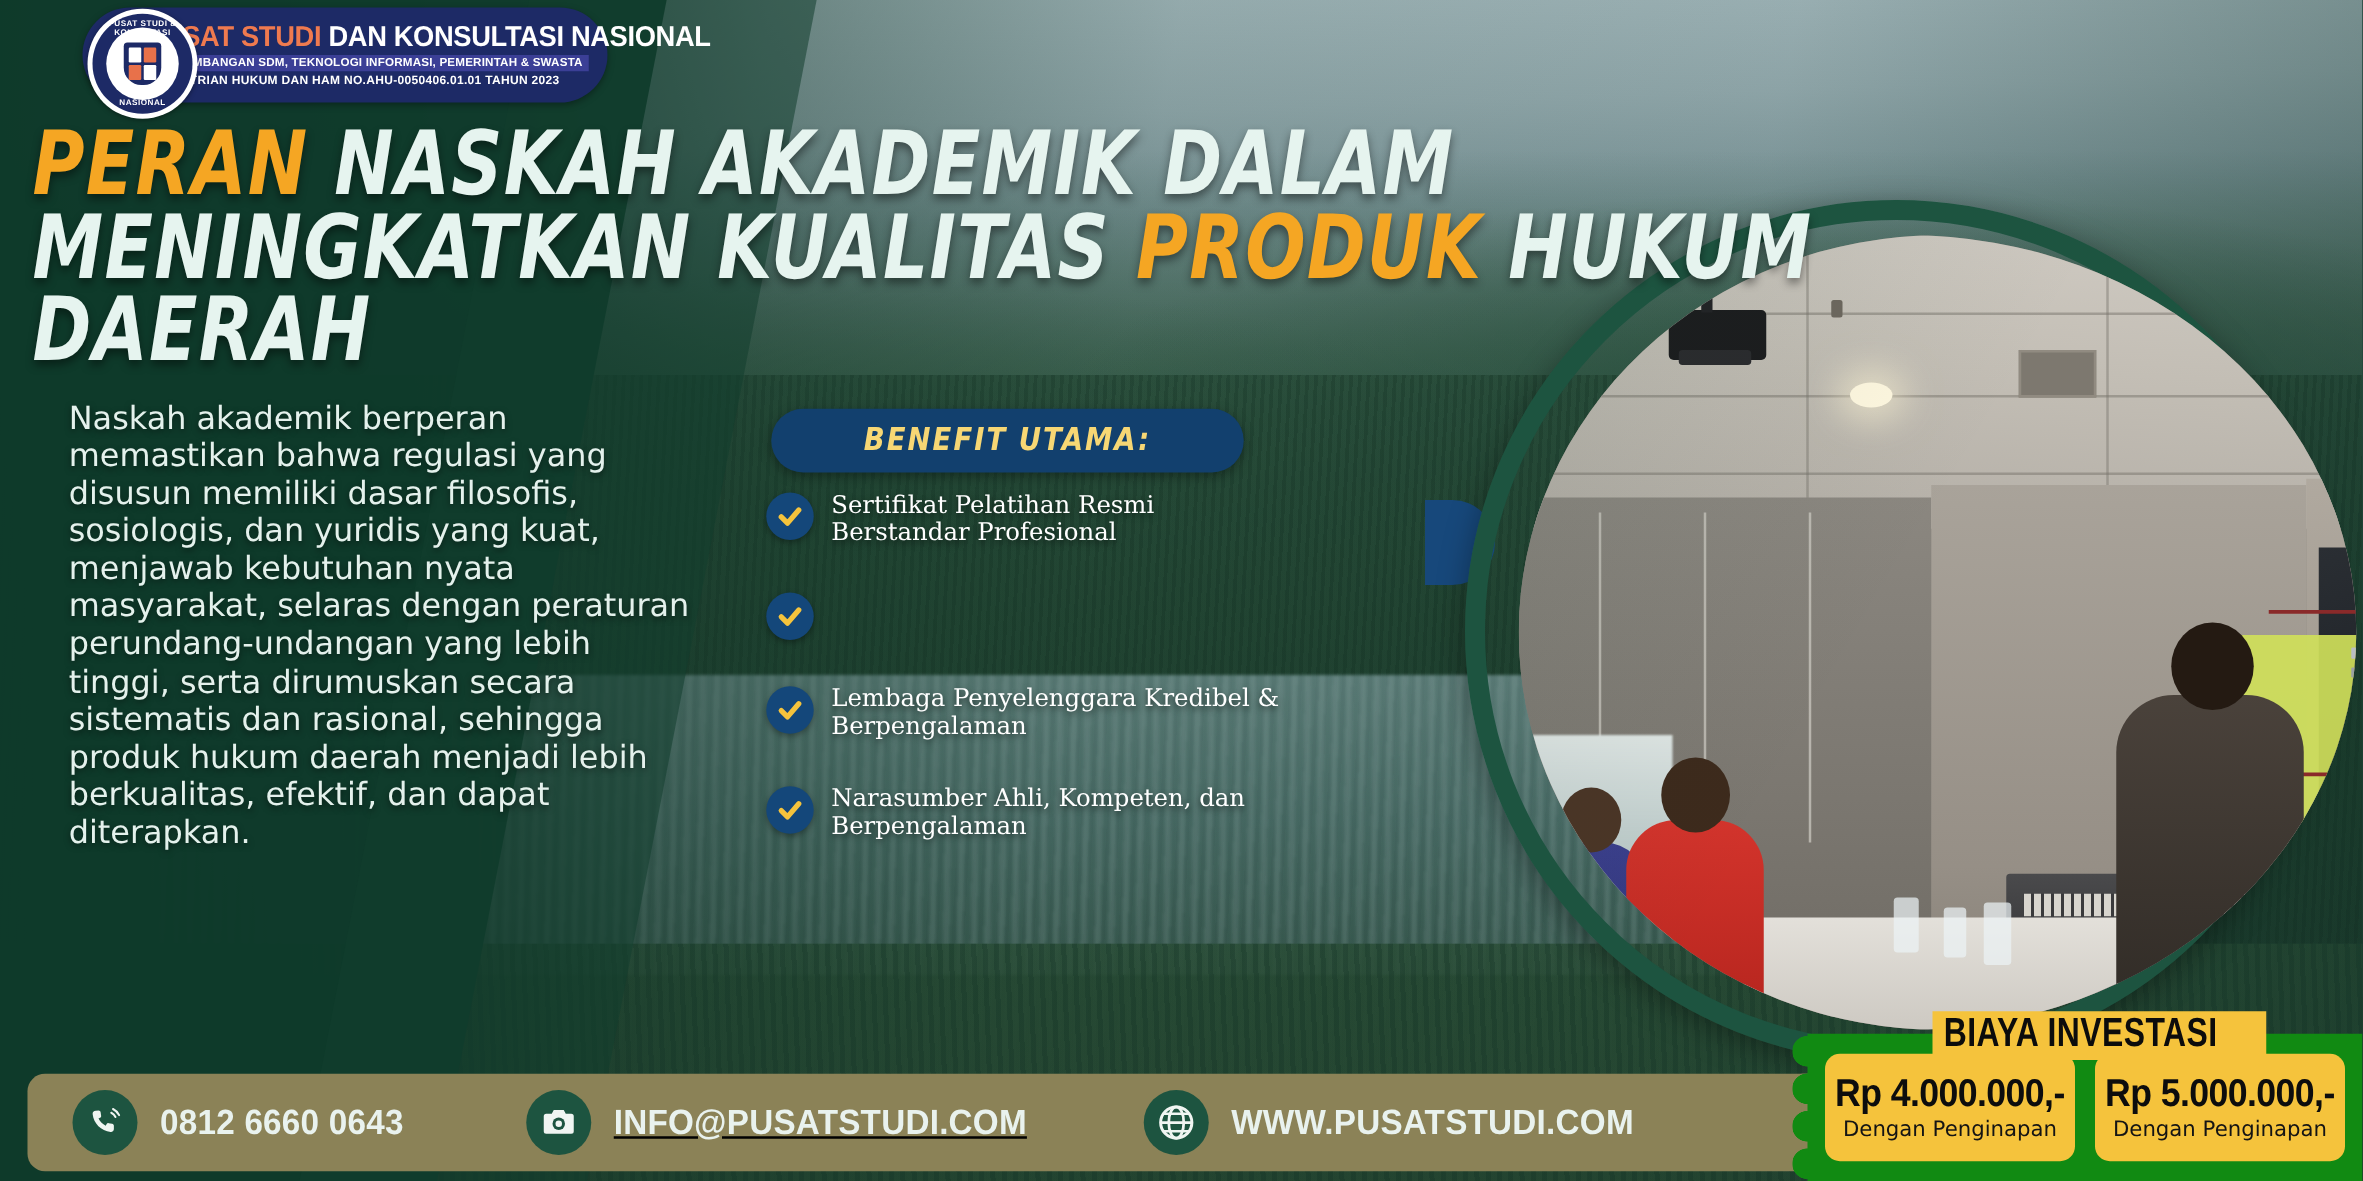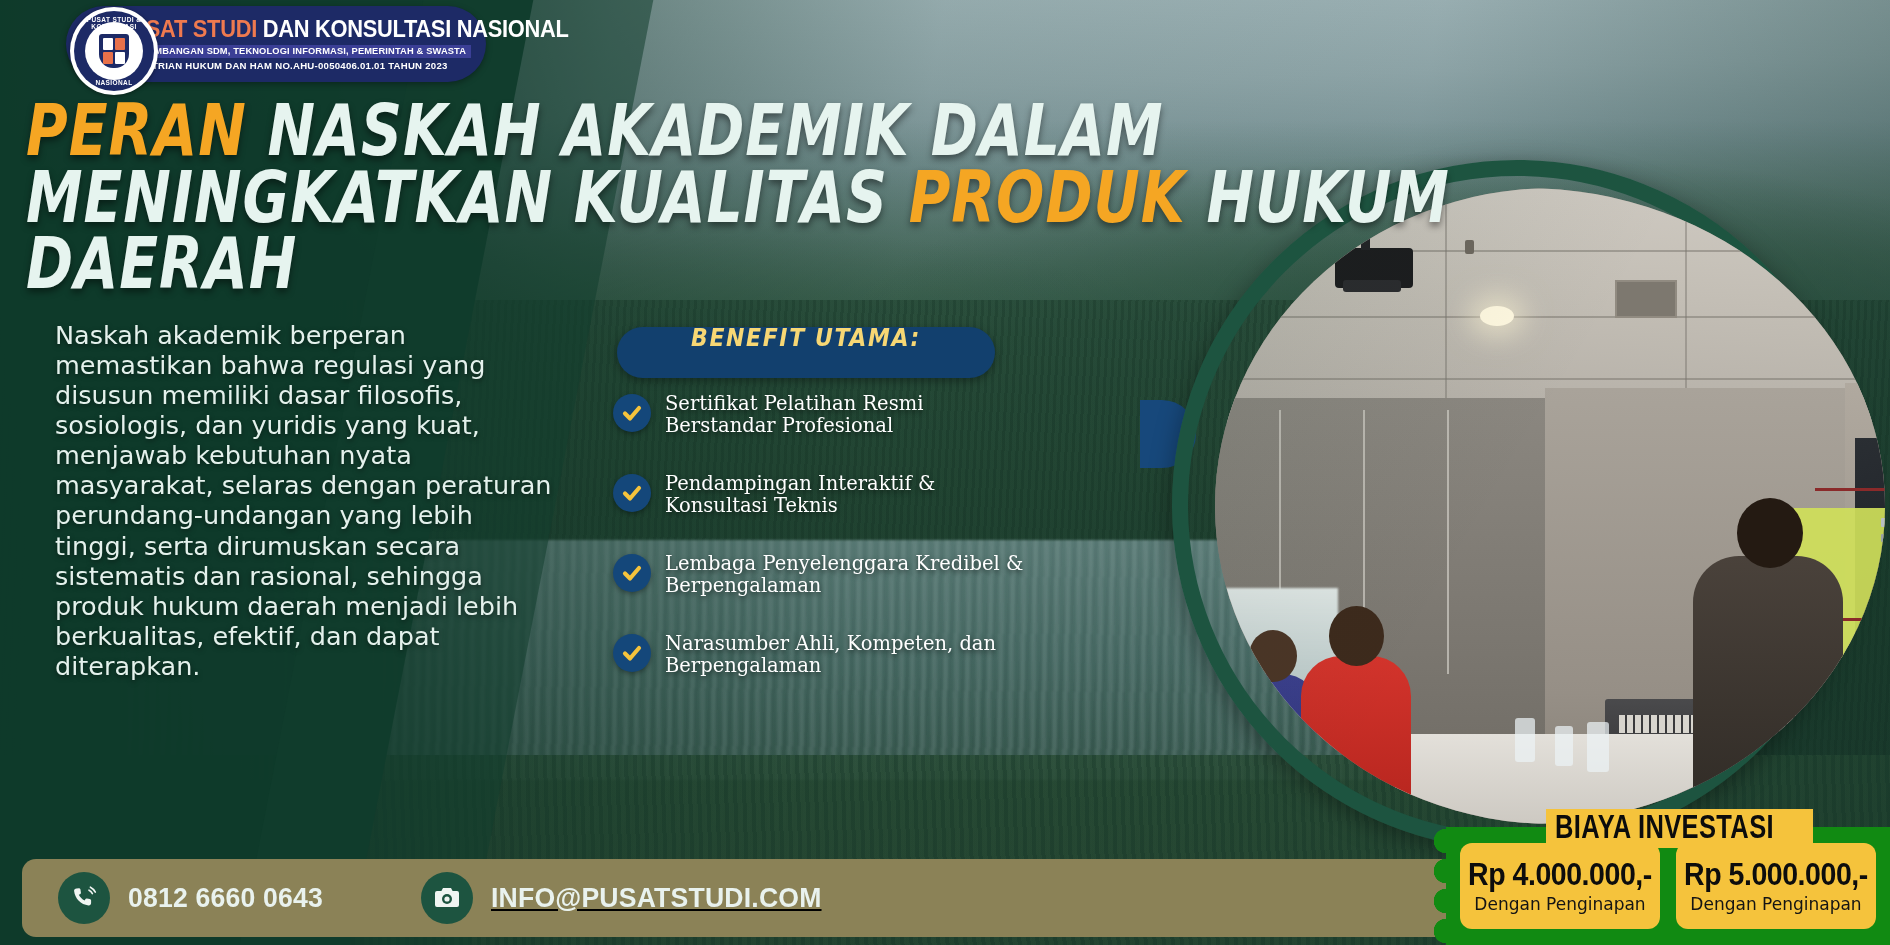--- a/index.html
+++ b/index.html
@@ -140,21 +140,21 @@
     position:absolute; left:55px; top:320px; width:500px; z-index:6;
     color:#e4f1ec; font-size:25.5px; line-height:1.18;
     font-family:"DejaVu Sans", sans-serif;
     text-shadow:0 2px 5px rgba(0,0,0,.5);
   }
 
   
   .benefit-pill {
     position:absolute; left:617px; top:327px; width:378px; height:51px;
     background:#12406e; border-radius:26px; z-index:7;
-    display:flex; justify-content:center;
+    display:flex; align-items:center; justify-content:center;
     box-shadow:0 3px 9px rgba(0,0,0,.35);
   }
   .benefit-pill span {
     font-family:"DejaVu Sans", sans-serif;
     font-weight:bold; font-style:italic;
     color:#f7d774; font-size:22px; letter-spacing:1.6px;
     transform:scaleY(1.15);
   }
   .benefits { position:absolute; left:613px; top:392px; width:420px; z-index:7; }
   .b-item { display:flex; align-items:flex-start; margin-bottom:35px; }
@@ -466,24 +466,20 @@
         <div>Sertifikat Pelatihan Resmi</div>
         <div>Berstandar Profesional</div>
       </div>
     </div>
     <div class="b-item">
       <div class="b-check">
         <svg width="22" height="22" viewBox="0 0 22 22">
             <path d="M4 11.5 L9 16.5 L18 6" stroke="#f5c33c" stroke-width="4.2" fill="none" stroke-linecap="round" stroke-linejoin="round"></path>
           </svg>
       </div>
-      <div class="b-text">
-        <div>Pendampingan Interaktif &amp;</div>
-        <div>Konsultasi Teknis</div>
-      </div>
     </div>
     <div class="b-item">
       <div class="b-check">
         <svg width="22" height="22" viewBox="0 0 22 22">
             <path d="M4 11.5 L9 16.5 L18 6" stroke="#f5c33c" stroke-width="4.2" fill="none" stroke-linecap="round" stroke-linejoin="round"></path>
           </svg>
       </div>
       <div class="b-text">
         <div>Lembaga Penyelenggara Kredibel &amp;</div>
         <div>Berpengalaman</div>
@@ -519,20 +515,32 @@
     <div class="f-item" style="margin-left:88px;text-decoration:underline;">
       <div class="f-ico">
         <svg width="28" height="26" viewBox="0 0 28 26">
           <path d="M10 3h8l1.6 3H24a2 2 0 0 1 2 2v12a2 2 0 0 1-2 2H4a2 2 0 0 1-2-2V8a2 2 0 0 1 2-2h4.4z" fill="#f0f5f2"></path>
           <circle cx="14" cy="14" r="5" fill="#1d5440"></circle>
           <circle cx="14" cy="14" r="2.6" fill="#f0f5f2"></circle>
         </svg>
       </div>
       <div class="f-label">INFO@PUSATSTUDI.COM</div>
     </div>
+    <div class="f-item" style="margin-left:76px;">
+      <div class="f-ico">
+        <svg width="30" height="30" viewBox="0 0 30 30">
+          <circle cx="15" cy="15" r="12.5" fill="none" stroke="#f0f5f2" stroke-width="2.4"></circle>
+          <ellipse cx="15" cy="15" rx="6" ry="12.5" fill="none" stroke="#f0f5f2" stroke-width="2.2"></ellipse>
+          <line x1="2.5" y1="15" x2="27.5" y2="15" stroke="#f0f5f2" stroke-width="2.2"></line>
+          <line x1="4.8" y1="8" x2="25.2" y2="8" stroke="#f0f5f2" stroke-width="2"></line>
+          <line x1="4.8" y1="22" x2="25.2" y2="22" stroke="#f0f5f2" stroke-width="2"></line>
+        </svg>
+      </div>
+      <div class="f-label">WWW.PUSATSTUDI.COM</div>
+    </div>
     <div class="footer-zig"></div>
   </div>
 
   <div class="price-panel">
     <div class="price-zig"></div>
     <div class="price-card">
       <div class="price-amt">Rp 4.000.000,-</div>
       <div class="price-note">Dengan Penginapan</div>
     </div>
     <div class="price-card">

